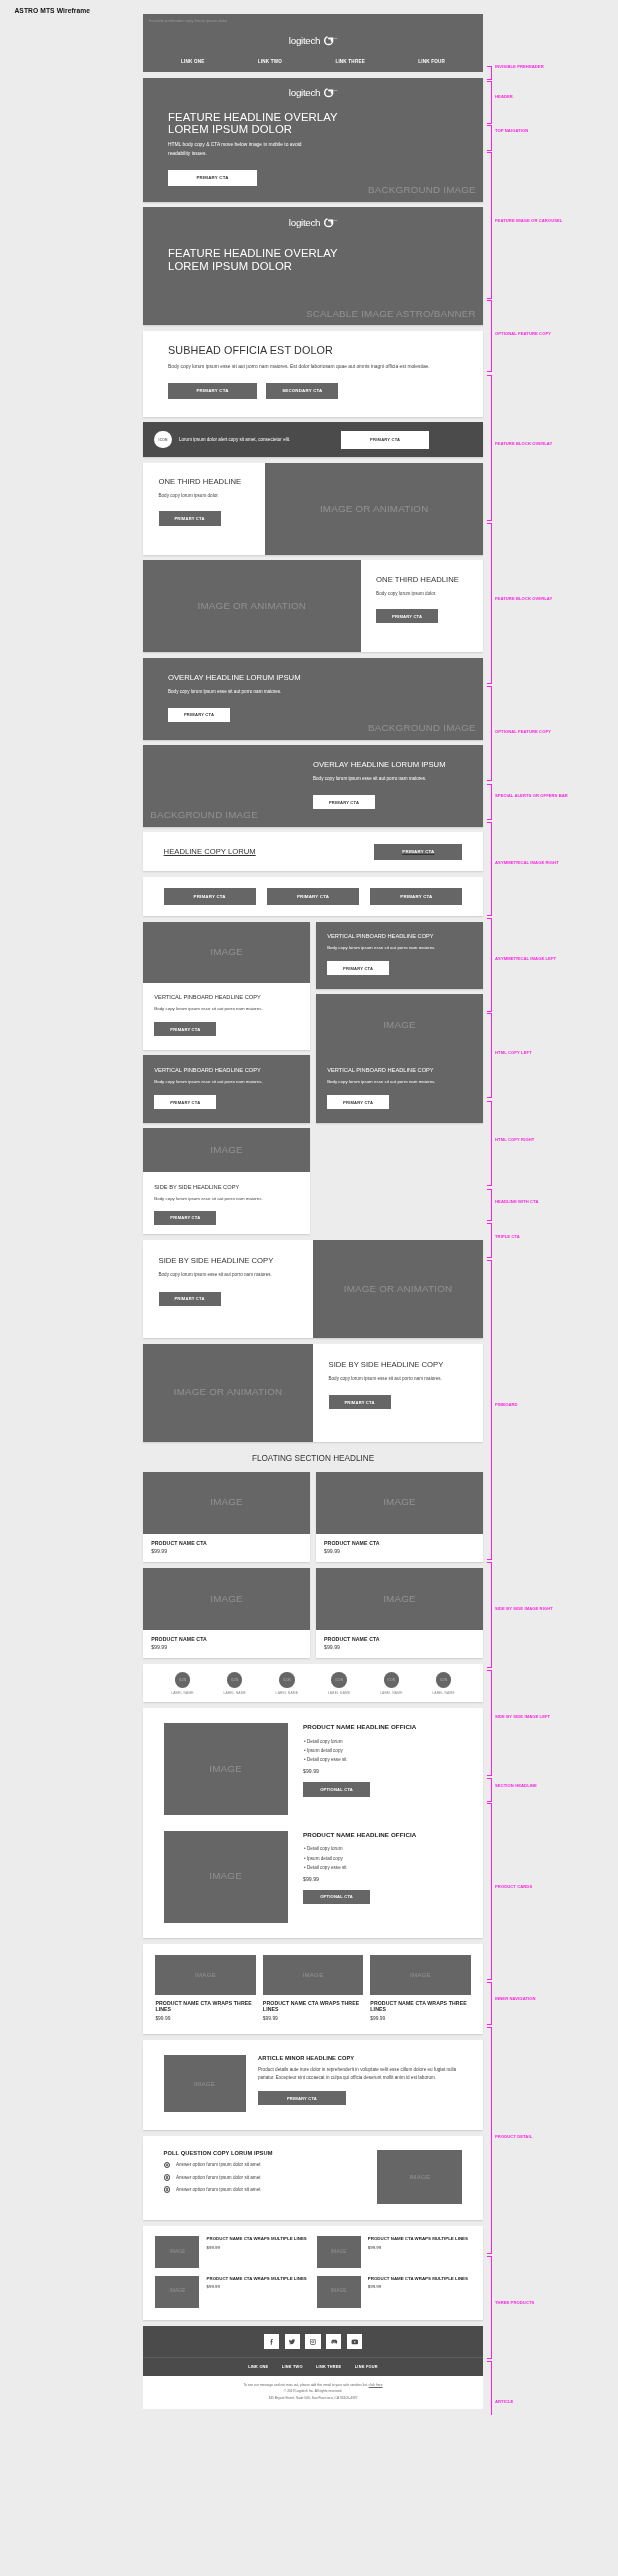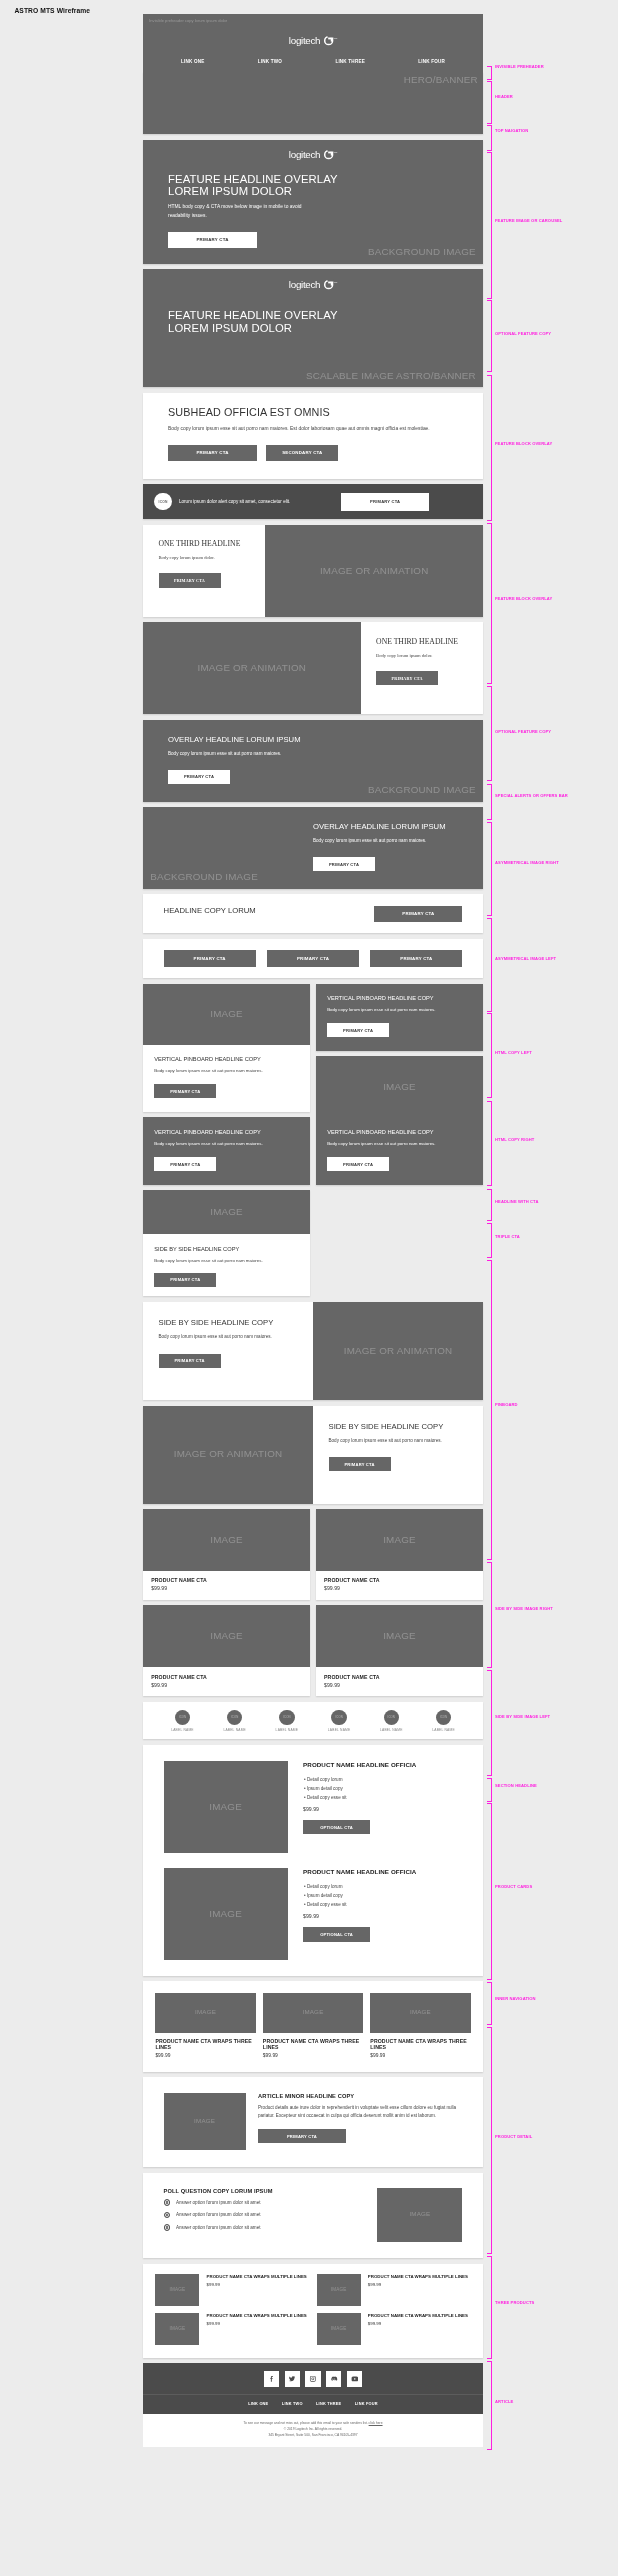--- a/index.html
+++ b/index.html
@@ -62,32 +62,32 @@
   .icon-circle { width:17.5px; height:17.5px; border-radius:50%; background:#fff; color:#666;
                  font-size:3.3px; display:flex; align-items:center; justify-content:center;
                  font-weight:bold; flex:none; letter-spacing:0.2px;}
   .alertbar p { font-size:4.6px; color:#fff; line-height:1.65; flex:1; max-width:155px;}
 
   
   .split { display:flex; }
   .split .txt { padding:15.5px 15.5px 13.4px; }
   .split .img { background:#666; display:flex; align-items:center; justify-content:center;
                 text-align:center; }
-  .third { width:36%;font-family:Liberation Serif, serif; } .twothird { width:64%; }
+  .third { width:36%; } .twothird { width:64%; }
   h3.hl3 { font-size:7.7px; font-weight:400; line-height:1.15; color:#333; }
   h3.hl3.white { color:#fff; }
   p.body2 { font-size:4.6px; line-height:1.7; color:#444; margin-top:5.2px; }
   p.body2.white { color:#fff; }
 
   
   .ovl { background:#666; position:relative; min-height:77px; padding:15.5px 25px 17.5px; }
   .ovl.right { padding-left:170px; }
 
   
-  .hcbar { display:flex; justify-content:space-between; padding:11.3px 20.6px; }
+  .hcbar { display:flex; align-items:center; justify-content:space-between; padding:11.3px 20.6px;text-decoration:underline; }
   .hcbar h2 { font-size:7.7px; font-weight:400; color:#333; }
   .triple { display:flex; justify-content:space-between; padding:11.3px 20.6px; gap:11.3px; }
   .triple .cta { flex:1; width:auto; }
 
   
   .pin { display:flex; gap:5.7px; }
   .pincol { flex:1; display:flex; flex-direction:column; gap:5.7px; }
   .pincard { background:#fff; box-shadow:0 1px 1.5px rgba(0,0,0,.13); }
   .pincard.g { background:#666; }
   .pincard .imgarea { background:#666; height:61px; display:flex; align-items:center;
@@ -207,23 +207,20 @@
     </div>
     <div class="topnav">
       <span>LINK ONE</span>
       <span>LINK TWO</span>
       <span>LINK THREE</span>
       <span>LINK FOUR</span>
     </div>
   </div>
 
   <div class="block">
-    <div class="hero">
-      <div class="ph">HERO/BANNER</div>
-    </div>
   </div>
 
   <div class="block overlayfeat">
     <div class="logo">
       <span class="logo-text">logitech</span><span class="logo-g"><svg viewBox="0 0 24 24">
               <path d="M12 2a10 10 0 1 0 0 20 10 10 0 0 0 0-20zm0 3.2a6.8 6.8 0 1 1 0 13.6 6.8 6.8 0 0 1 0-13.6z" fill="#fff"></path>
               <rect x="11" y="5" width="11" height="4.3" fill="#fff"></rect>
               <rect x="16.5" y="5" width="4.5" height="9" fill="#fff"></rect>
               <rect x="9.5" y="2" width="13" height="3.2" fill="#666"></rect>
             </svg></span><span class="logo-tm">TM</span>
@@ -248,21 +245,21 @@
             </svg></span><span class="logo-tm">TM</span>
     </div>
     <div class="inner" style="padding-top:7.2px;padding-bottom:23px">
       <h2 class="hl white" style="font-size:11.3px;max-width:206px">FEATURE HEADLINE OVERLAY LOREM IPSUM DOLOR</h2>
     </div>
     <div class="ph bgimg-label">SCALABLE IMAGE ASTRO/BANNER</div>
   </div>
 
   <div class="block">
     <div class="pad">
-      <h2 class="hl">SUBHEAD OFFICIA EST OMNIS</h2>
+      <h2 class="hl">SUBHEAD OFFICIA EST DOLOR</h2>
       <p class="body">Body copy lorum ipsum esse sit aut porro nam maiores. Est dolor laboriosam quae aut omnis magni officia est molestiae.</p>
       <div class="ctas">
         <div class="cta">PRIMARY CTA</div>
         <div class="cta w">SECONDARY CTA</div>
       </div>
     </div>
   </div>
 
   <div class="block alertbar">
     <div class="icon-circle">ICON</div>
@@ -383,20 +380,21 @@
     <div class="half imgh">
       <div class="ph">IMAGE OR ANIMATION</div>
     </div>
     <div class="half txt">
       <h3 class="hl3">SIDE BY SIDE HEADLINE COPY</h3>
       <p class="body2">Body copy lorum ipsum esse sit aut porro nam maiores.</p>
       <div class="cta sm" style="margin-top:12.4px">PRIMARY CTA</div>
     </div>
   </div>
 
+  <div class="sec-head">FLOATING SECTION HEADLINE</div>
 
   <div class="pgrid" style="margin-bottom:5.7px">
     <div class="pcard">
       <div class="pimg">
             <div class="ph">IMAGE</div>
           </div>
       <div class="pinfo">
         <div class="pname">PRODUCT NAME CTA</div>
         <div class="pprice">$99.99</div>
       </div>

